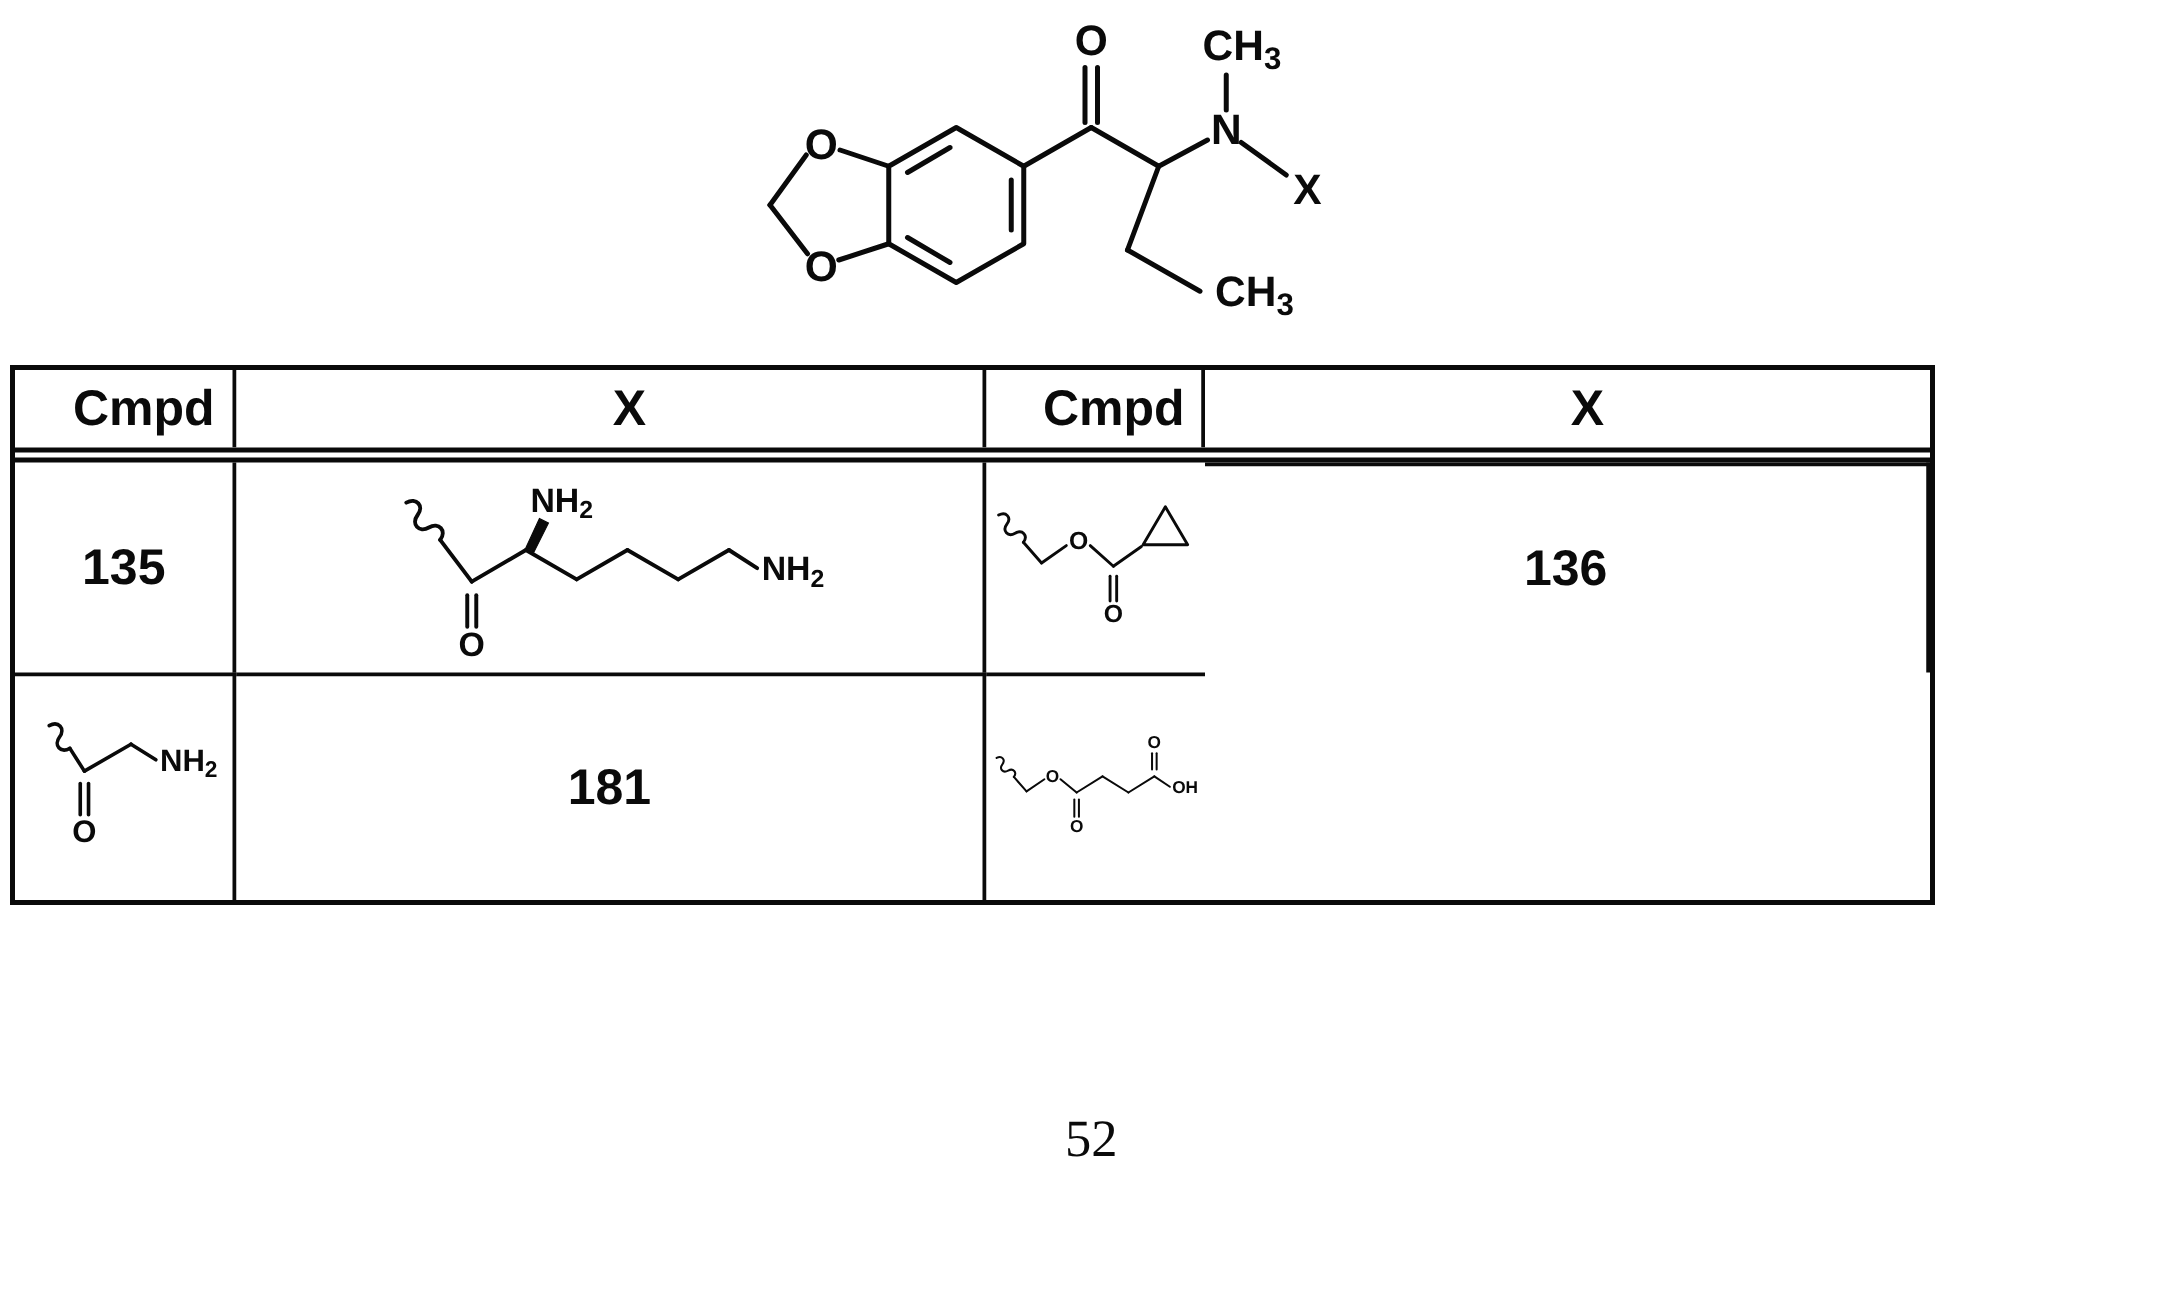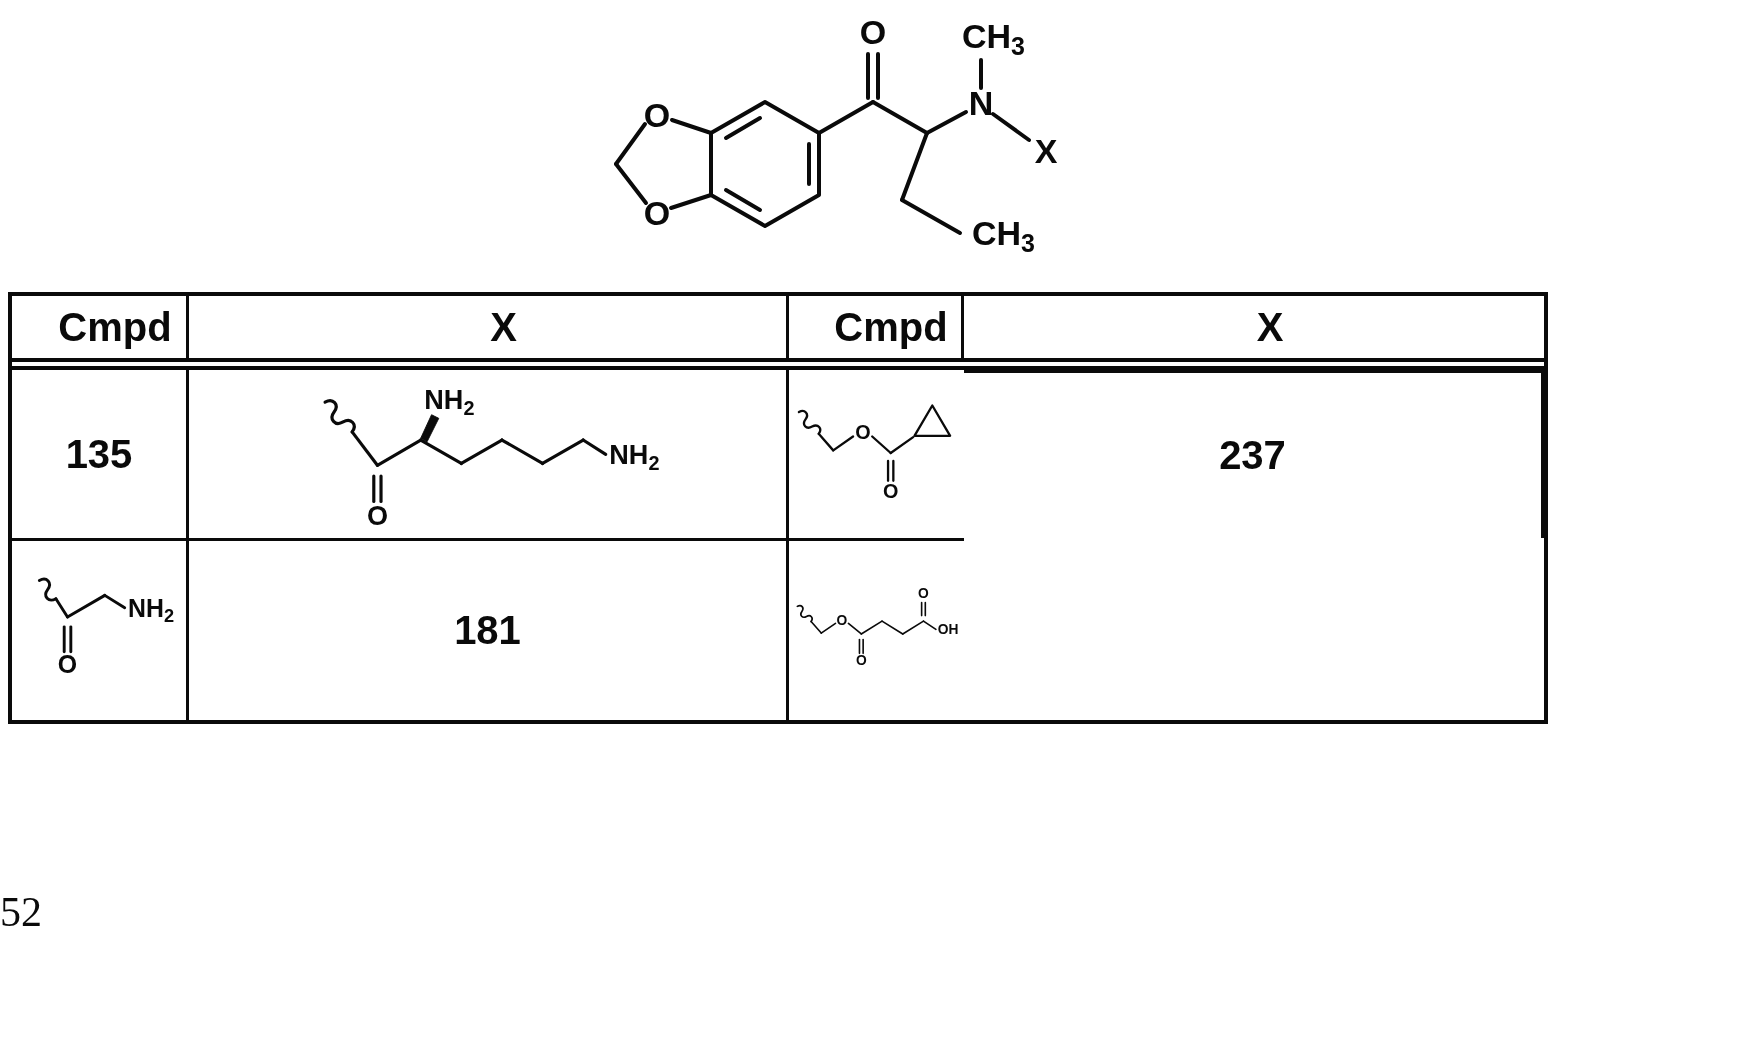--- a/index.html
+++ b/index.html
@@ -70,21 +70,21 @@
     box-sizing: border-box;
   }
   .r2 { border-top: 3px solid #0a0a0a; }
   .cell svg { display: block; }
 
   .page-number {
     position: absolute;
     top: 888px;
     left: 0;
     width: 100%;
-    text-align: left;
+    text-align: center;
     font-family: "Liberation Serif", serif;
     font-size: 42px;
     color: #0a0a0a;
   }
 </style>
 </head>
 <body>
 
 <div class="page">
 
@@ -158,21 +158,21 @@
         <text class="t-tbl" x="127" y="65" text-anchor="middle">O</text>
         <line class="bond bond-t" x1="141" y1="61" x2="169" y2="86"></line>
         <line class="bond bond-t" x1="165" y1="98" x2="165" y2="128"></line>
         <line class="bond bond-t" x1="173" y1="98" x2="173" y2="128"></line>
         <text class="t-tbl" x="169" y="154" text-anchor="middle">O</text>
         <line class="bond bond-t" x1="169" y1="86" x2="203" y2="62"></line>
         <polygon class="bond bond-t" points="205,60 259,60 232,14"></polygon>
       </svg>
     </div>
 
-    <div class="cell num r2">237</div>
+    <div class="cell num r2">136</div>
 
     <div class="cell r2">
       <svg width="185" height="132" viewBox="85 0 210 150">
         <path class="bond bond-t" d="M118,14 c9,-5 16,3 10,11 c-6,8 1,16 10,11"></path>
         <line class="bond bond-t" x1="138" y1="36" x2="152" y2="58"></line>
         <line class="bond bond-t" x1="148" y1="70" x2="148" y2="100"></line>
         <line class="bond bond-t" x1="156" y1="70" x2="156" y2="100"></line>
         <text class="t-tbl" x="152" y="126" text-anchor="middle">O</text>
         <line class="bond bond-t" x1="152" y1="58" x2="197" y2="32"></line>
         <line class="bond bond-t" x1="197" y1="32" x2="221" y2="47"></line>

